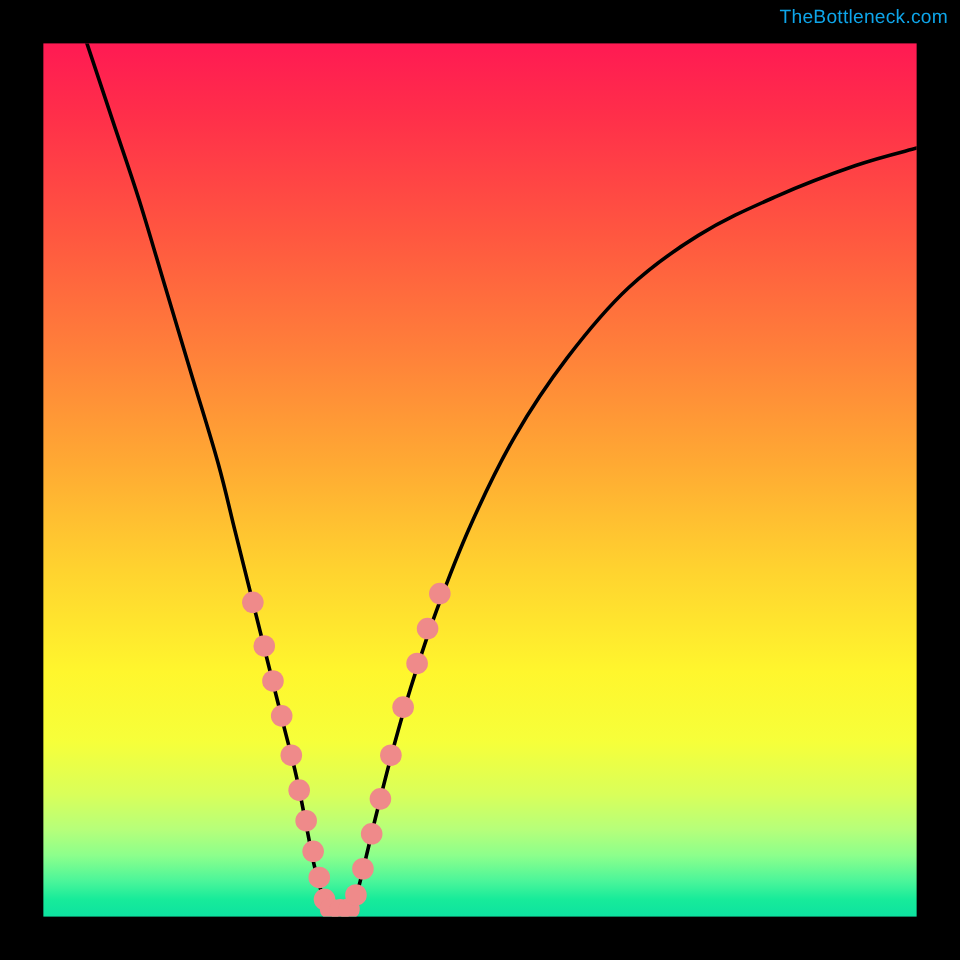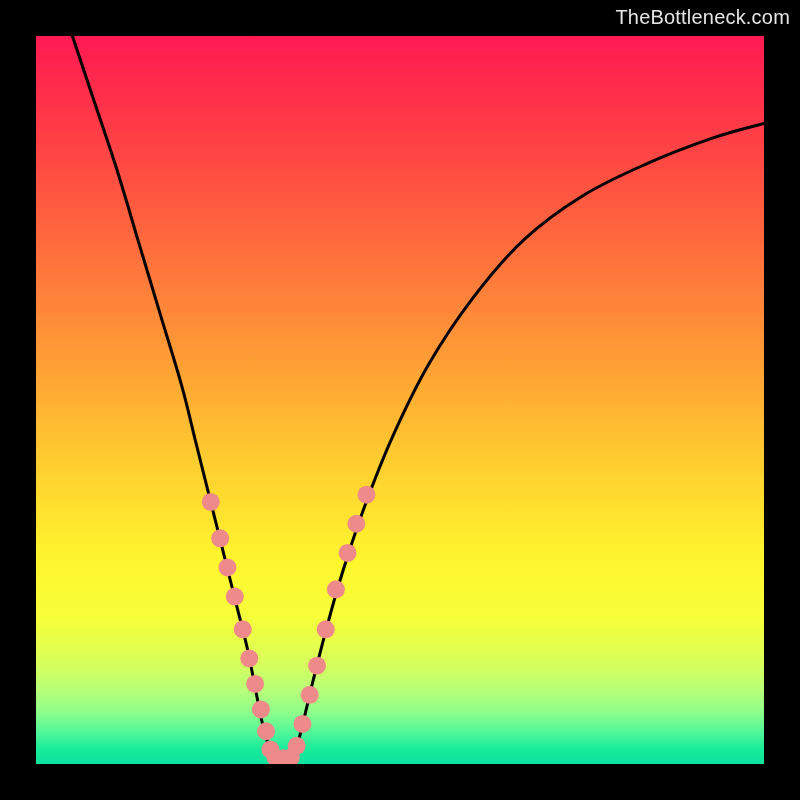--- a/index.html
+++ b/index.html
@@ -49,22 +49,22 @@
   svg.curves {
     position: absolute;
     inset: 0;
     width: 100%;
     height: 100%;
   }
   .watermark {
     position: absolute;
     top: 6px;
     right: 10px;
-    color: #e5e5e5;
-    font-size: 20px;
+    color: #0ea5e9;
+    font-size: 16px;
     letter-spacing: 0.2px;
     font-weight: 500;
     user-select: none;
   }
 </style>
 </head>
 <body>
 
 <div class="stage">
 

